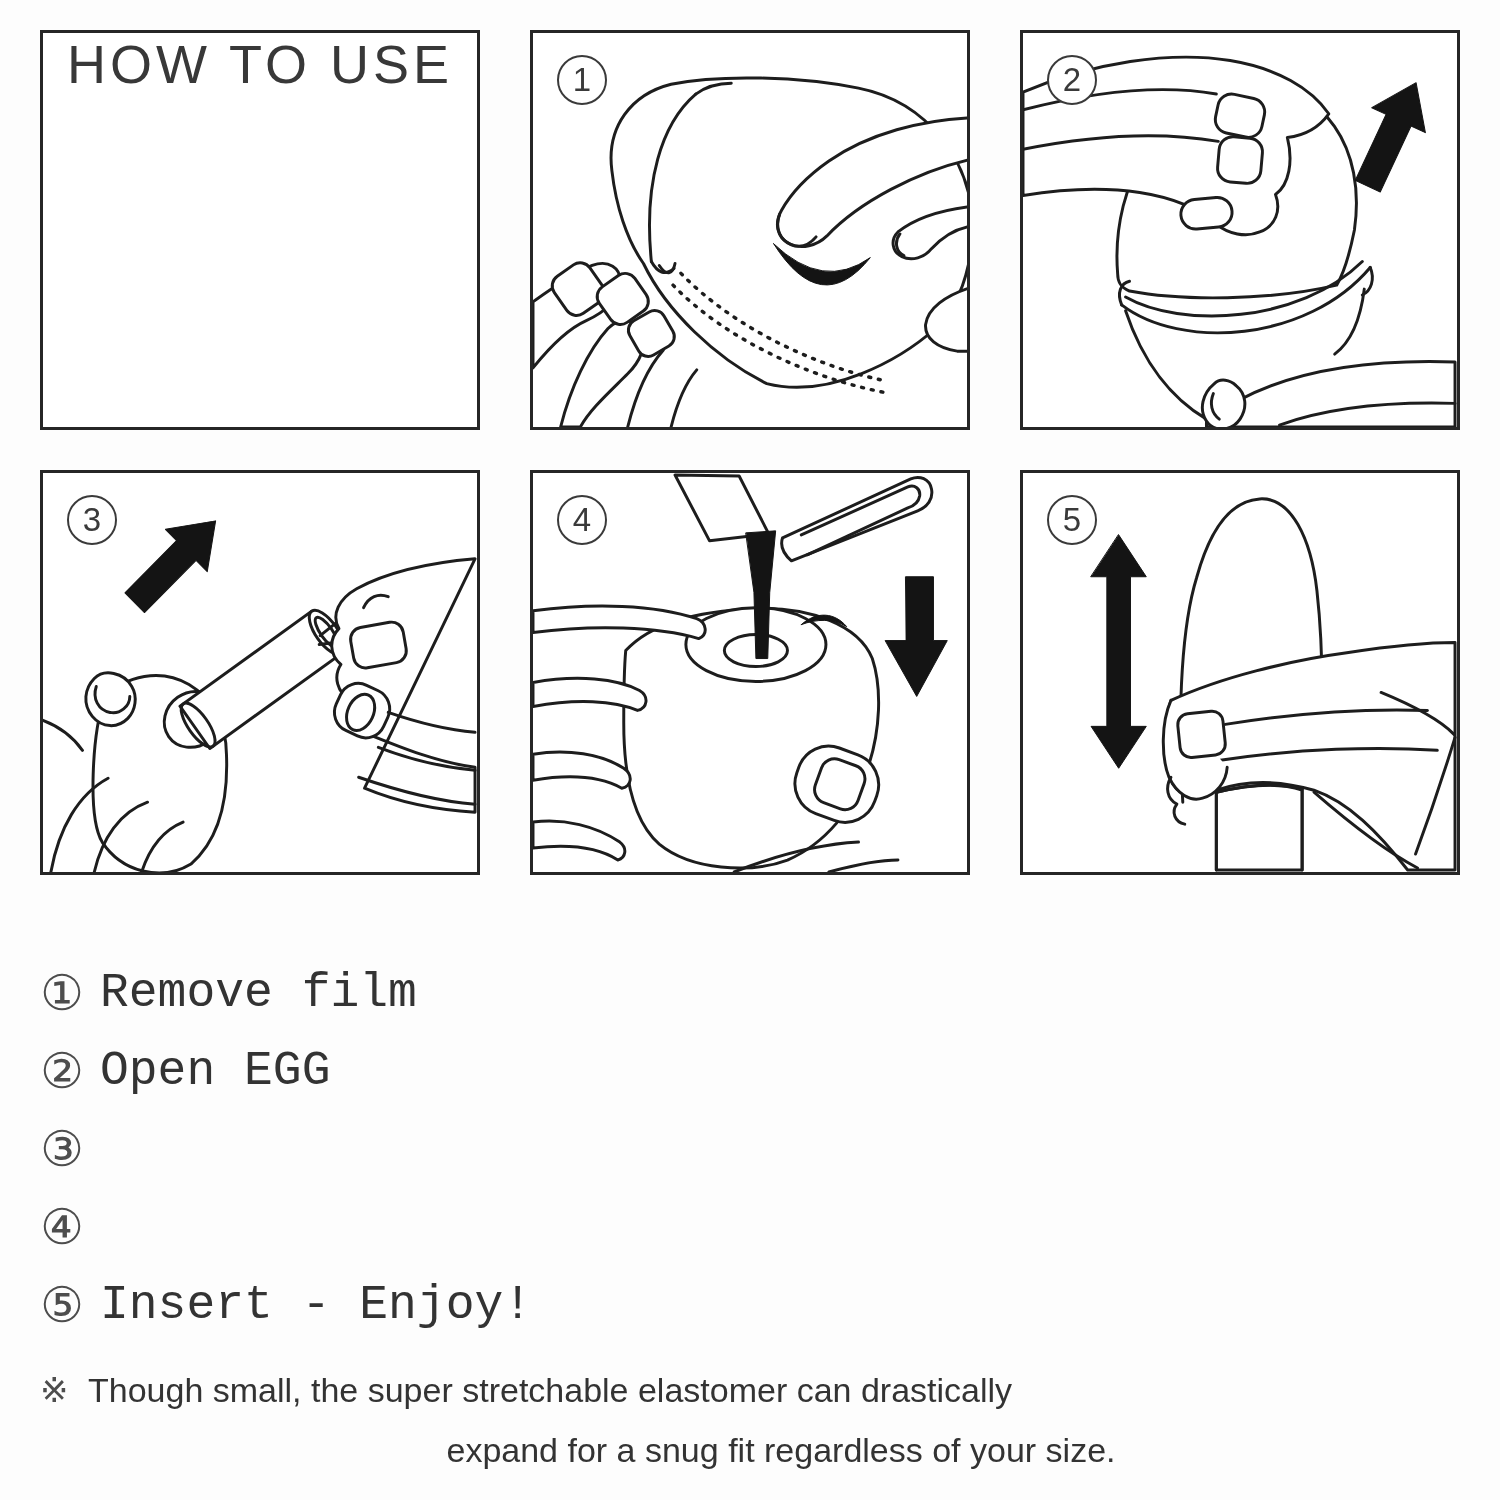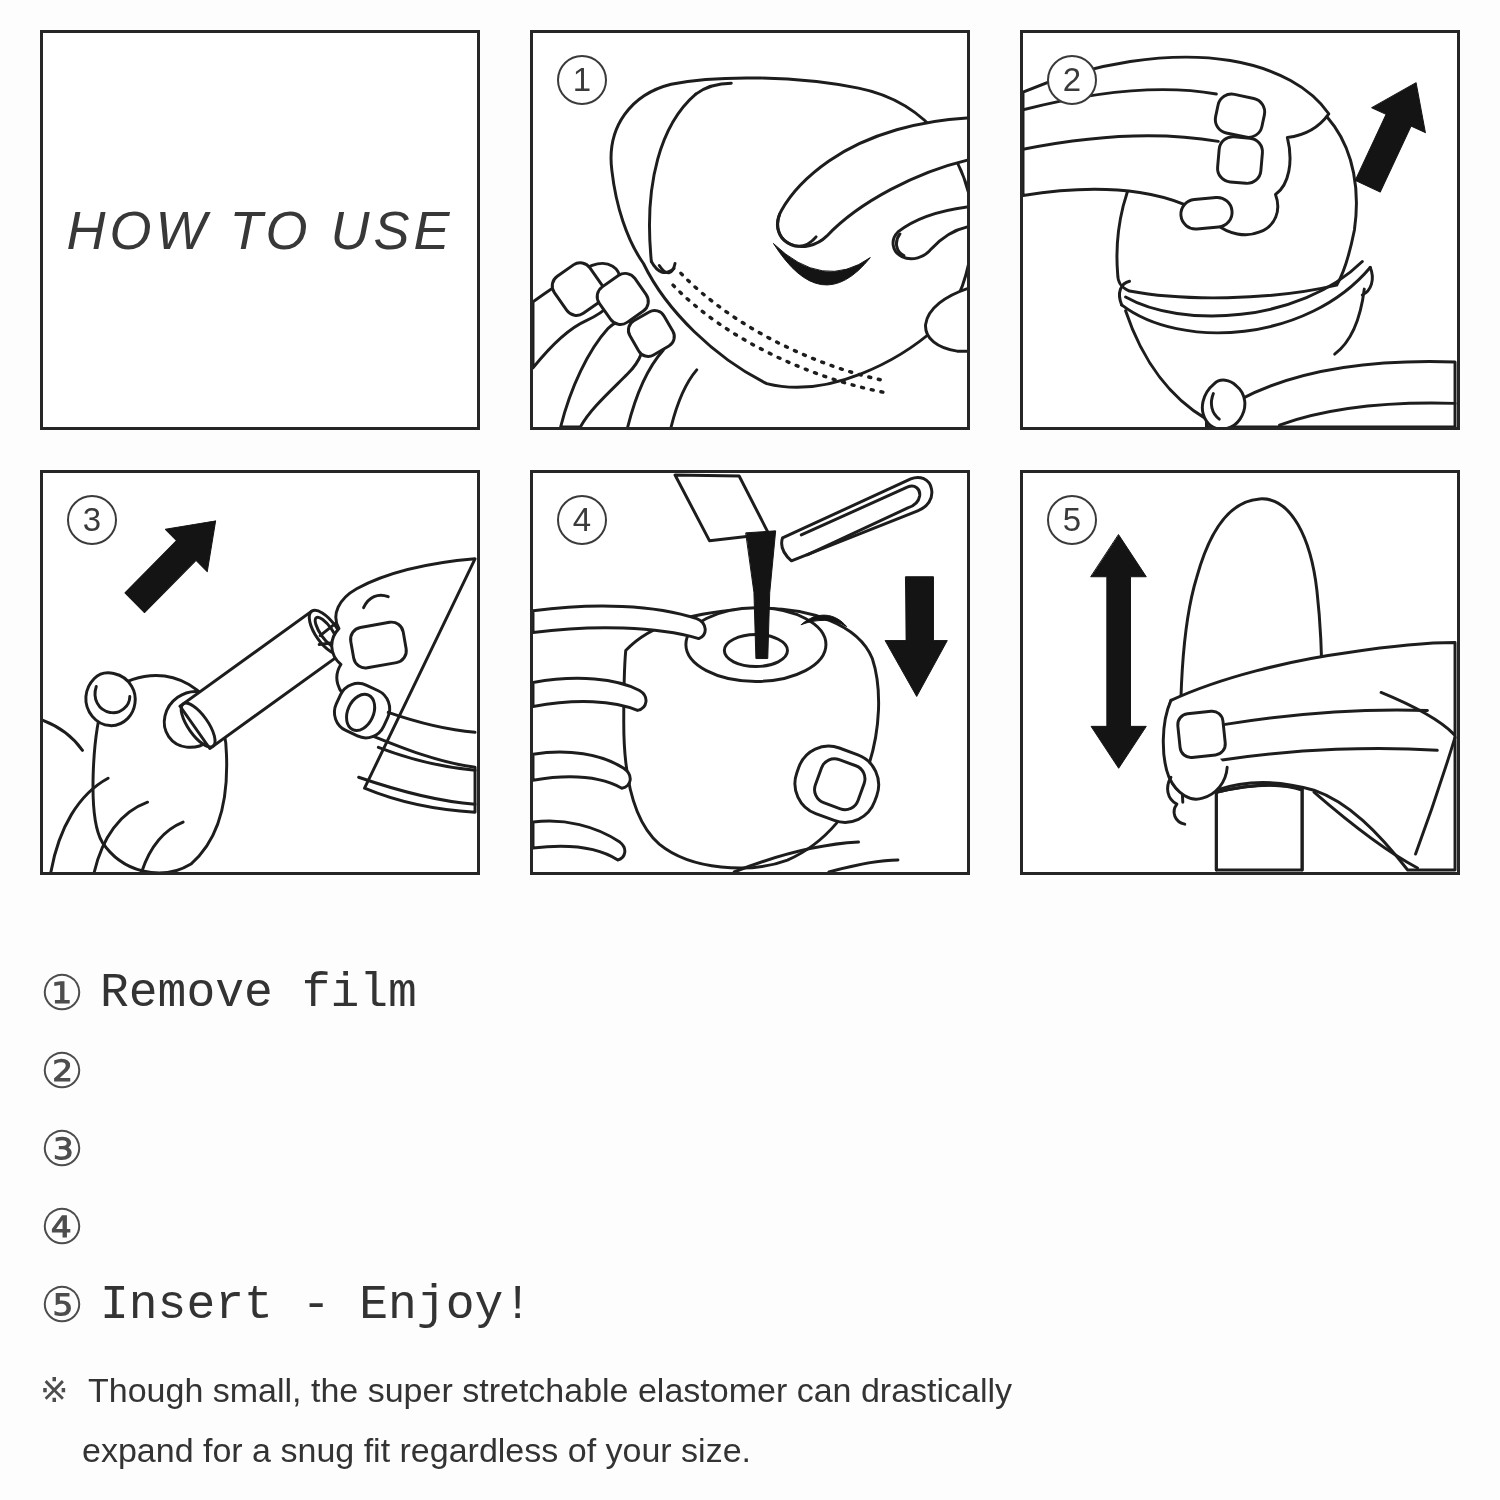--- a/index.html
+++ b/index.html
@@ -11,21 +11,21 @@
     color:#333;
     overflow:hidden;
   }
   .panel{
     position:absolute;
     width:440px;height:400px;
     background:#fff;
     border:3px solid #262626;
     box-sizing:border-box;
   }
-  #p-title{left:40px;top:30px;display:flex;align-items:center;justify-content:center;font-style:italic;}
+  #p-title{left:40px;top:30px;display:flex;justify-content:center;}
   #p1{left:530px;top:30px;}
   #p2{left:1020px;top:30px;}
   #p3{left:40px;top:470px;height:405px;}
   #p4{left:530px;top:470px;height:405px;}
   #p5{left:1020px;top:470px;height:405px;}
   .sheet-title{
     font-size:54px;letter-spacing:4px;color:#383838;font-weight:400;white-space:nowrap;
   }
   .panel svg{position:absolute;left:0;top:0;width:100%;height:100%;}
   .panel svg path,.panel svg rect,.panel svg ellipse,.panel svg polygon,.panel svg line{
@@ -54,21 +54,21 @@
   .step-text{white-space:nowrap;font-family:Liberation Mono, monospace;}
   .note{
     position:absolute;left:40px;top:1360px;margin:0;width:1440px;
     font-size:34px;line-height:60px;color:#333;
   }
   .note-line{display:block;white-space:nowrap;}
   .note-marker{
     font-family:"DejaVu Sans", sans-serif;
     display:inline-block;width:48px;color:#4d4d4d;
   }
-  .note-line2{padding-left:42px;}
+  .note-line2{padding-left:42px;text-align:center;}
 </style>
 </head>
 <body>
 
 <section class="panel" id="p-title">
   <div class="sheet-title">HOW TO USE</div>
 </section>
 
 <section class="panel" id="p1">
   <span class="badge">1</span>
@@ -225,20 +225,21 @@
   </svg>
 </section>
 
 <ul class="steps">
   <li>
     <span class="step-marker">①</span>
     <span class="step-text">Remove film</span>
   </li>
   <li>
     <span class="step-marker">②</span>
+    <span class="step-text">Open EGG</span>
   </li>
   <li>
     <span class="step-marker">③</span>
   </li>
   <li>
     <span class="step-marker">④</span>
   </li>
   <li>
     <span class="step-marker">⑤</span>
     <span class="step-text">Insert - Enjoy!</span>

